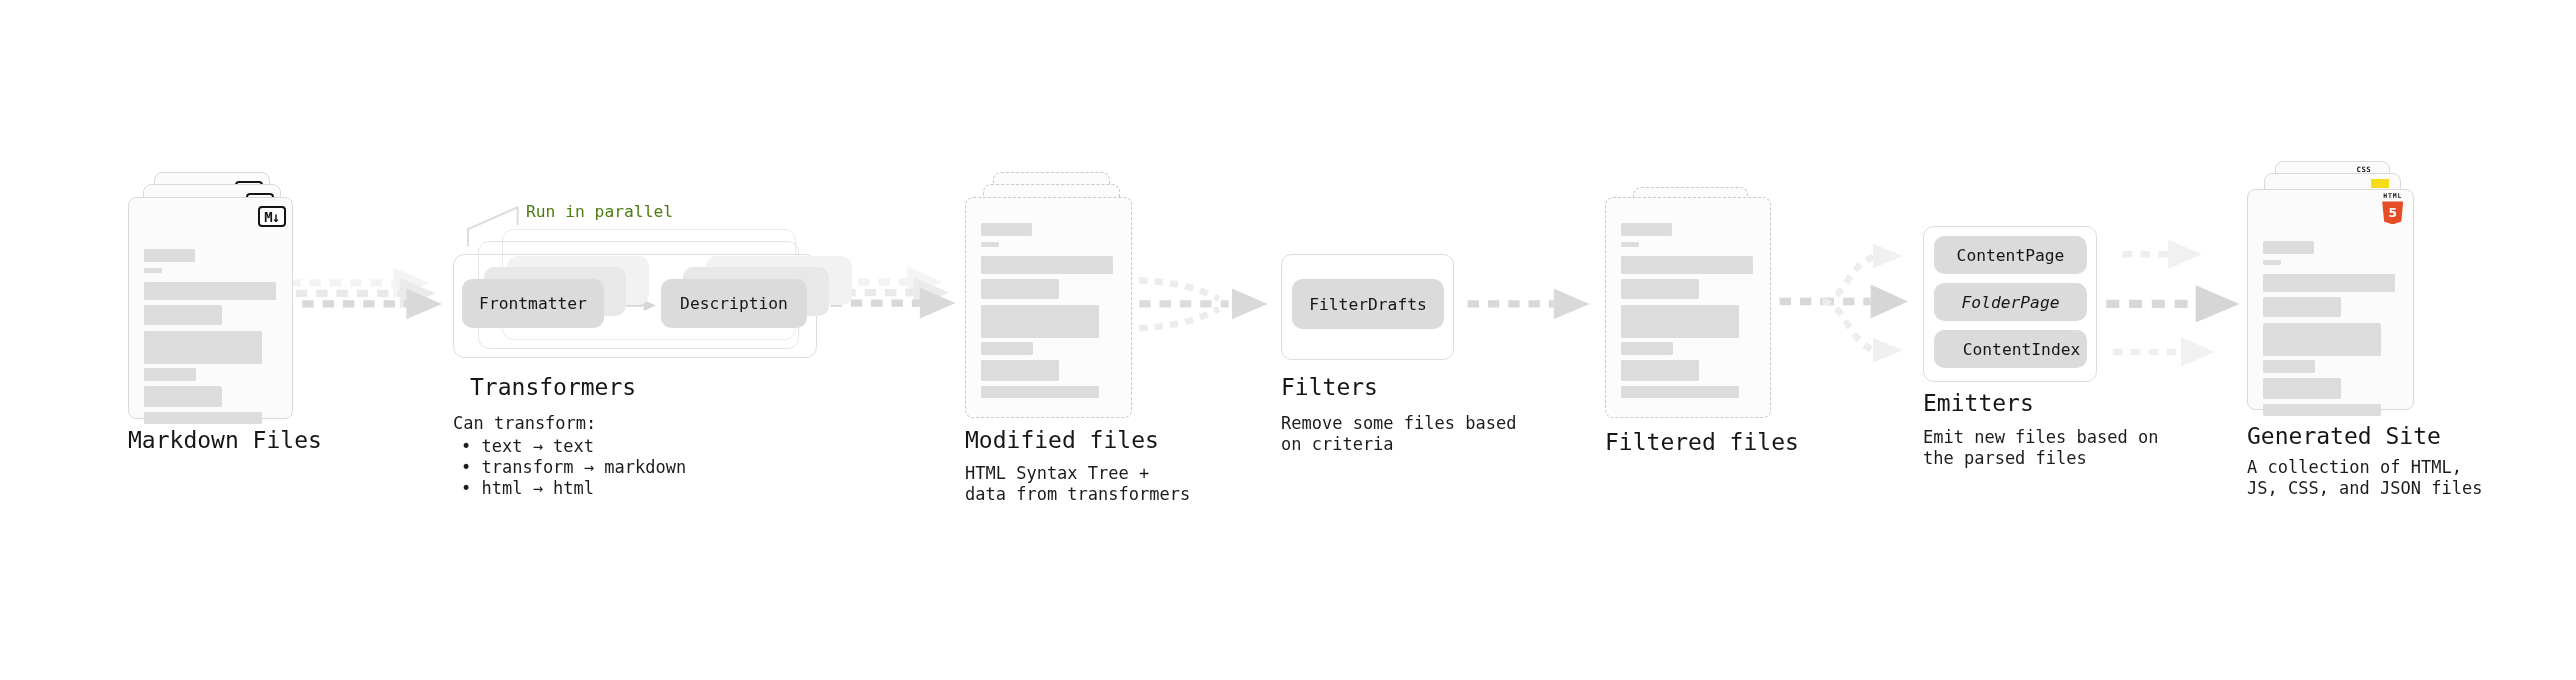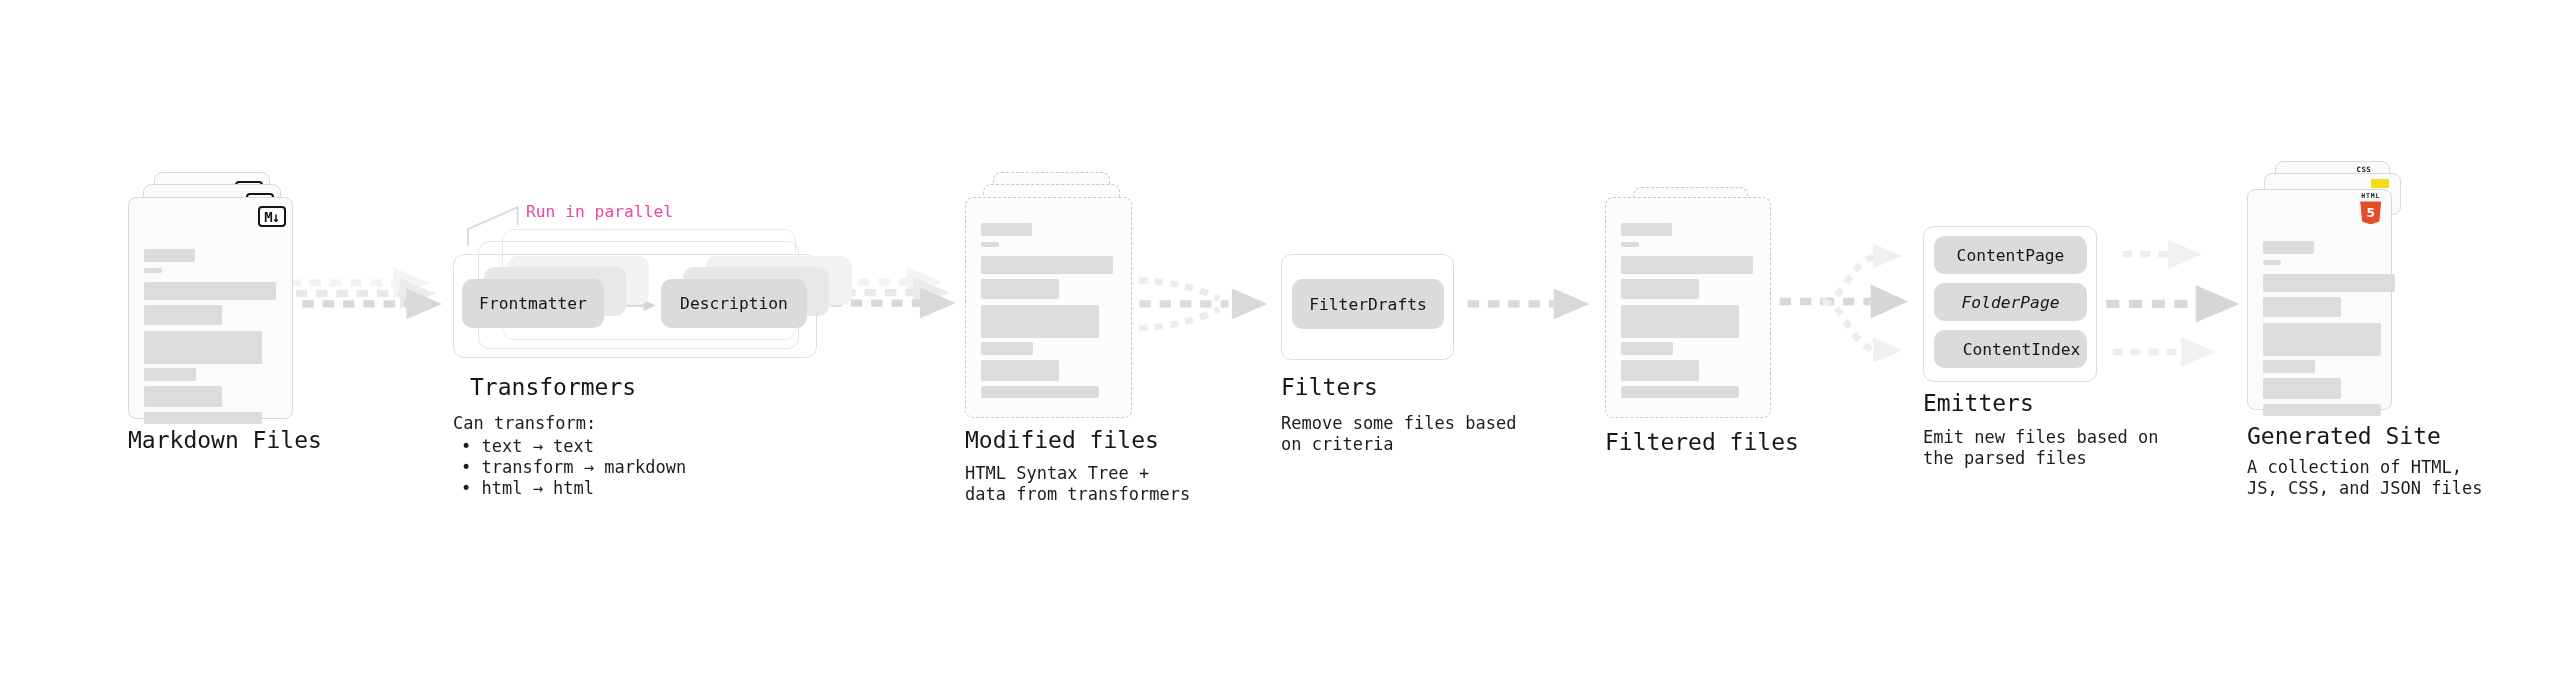--- a/index.html
+++ b/index.html
@@ -34,21 +34,21 @@
   .pill.ghost1{background:#e8e8e8;}
   .pill.ghost2{background:#f2f2f2;}
 
   
   .obox{position:absolute;border:1.6px solid #dcdcdc;border-radius:10.6px;box-sizing:border-box;background:#ffffff;}
 
   
   .node-label{position:absolute;font-size:23px;line-height:25px;color:#161616;white-space:nowrap;}
   .node-caption{position:absolute;font-size:17px;line-height:21px;color:#1c1c1c;white-space:pre-line;}
   .bullet-line{position:absolute;font-size:17px;line-height:21px;color:#1c1c1c;white-space:pre;}
-  .annotation{position:absolute;font-size:16.3px;color:#ec4899;white-space:nowrap;}
+  .annotation{position:absolute;font-size:16.3px;color:#4d7c0f;white-space:nowrap;}
 
   
   .css-badge{position:absolute;top:4.1px;right:11.4px;width:21px;text-align:left;}
   .css-badge .css-text{display:block;font-size:7.3px;font-weight:bold;line-height:7.3px;color:#141414;letter-spacing:0.4px;}
   .css-badge .css-bar{display:block;height:3.3px;margin-top:0.8px;border-radius:0.8px;background:#2965f1;}
   .js-badge{position:absolute;top:4.9px;right:11.4px;width:18px;height:9px;background:#f5de19;}
   .html5-badge{position:absolute;top:3.3px;right:8.1px;width:24.4px;text-align:center;}
   .html5-badge .html5-text{display:block;font-size:6.5px;font-weight:bold;line-height:7.3px;color:#141414;letter-spacing:0.8px;}
   .html5-shield{
     width:21px;height:23px;margin:0.8px auto 0;background:#e44d26;
@@ -222,21 +222,21 @@
 
   <div class="file-card" style="left:2275px;top:161px;width:115px;height:39px;">
     <span class="css-badge">
       <span class="css-text">CSS</span>
       <span class="css-bar" style="background: rgb(41, 101, 241);"></span>
     </span>
   </div>
   <div class="file-card" style="left:2264px;top:173px;width:137px;height:42px;">
     <span class="js-badge" style="background: rgb(245, 222, 25);"></span>
   </div>
-  <div class="file-card" style="left:2247px;top:189px;width:145px;height:221px;">
+  <div class="file-card" style="left:2247px;top:189px;width:167px;height:221px;">
     <span class="html5-badge">
       <span class="html5-text">HTML</span>
       <span class="html5-shield" style="background: rgb(228, 77, 38);">5</span>
     </span>
     <div class="bars" style="top:51px;">
         <div class="bar" style="top: 0px; width: 51px; height: 13px;"></div>
         <div class="bar" style="top: 18.7px; width: 18px; height: 5.7px;"></div>
         <div class="bar" style="top: 33px; width: 132px; height: 18px;"></div>
         <div class="bar" style="top: 56px; width: 78px; height: 20.3px;"></div>
         <div class="bar" style="top: 82px; width: 118px; height: 33px;"></div>

